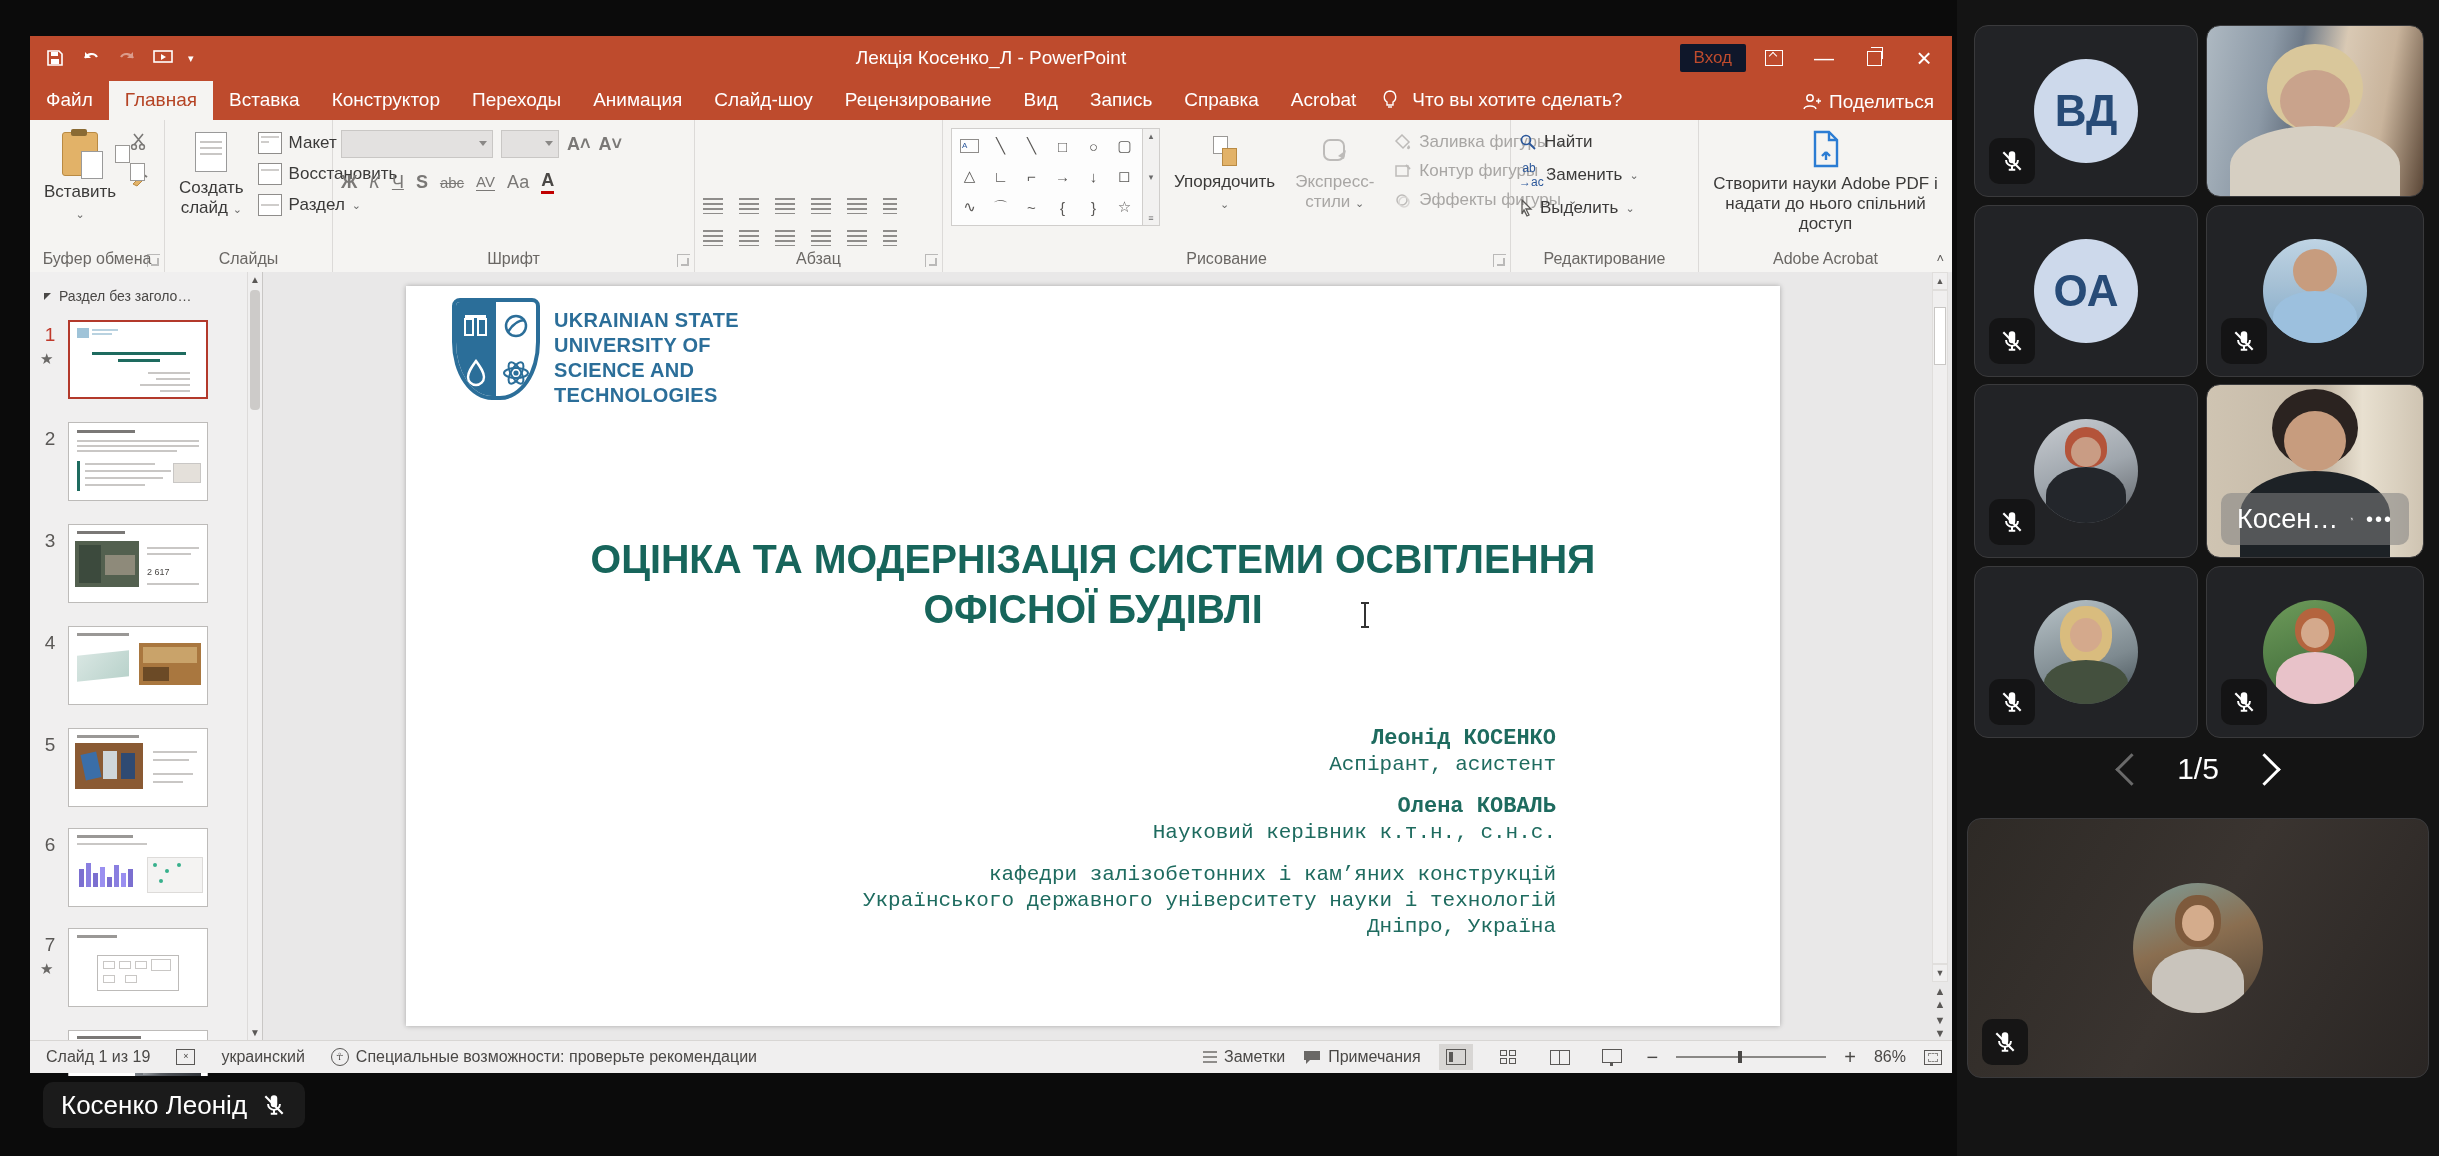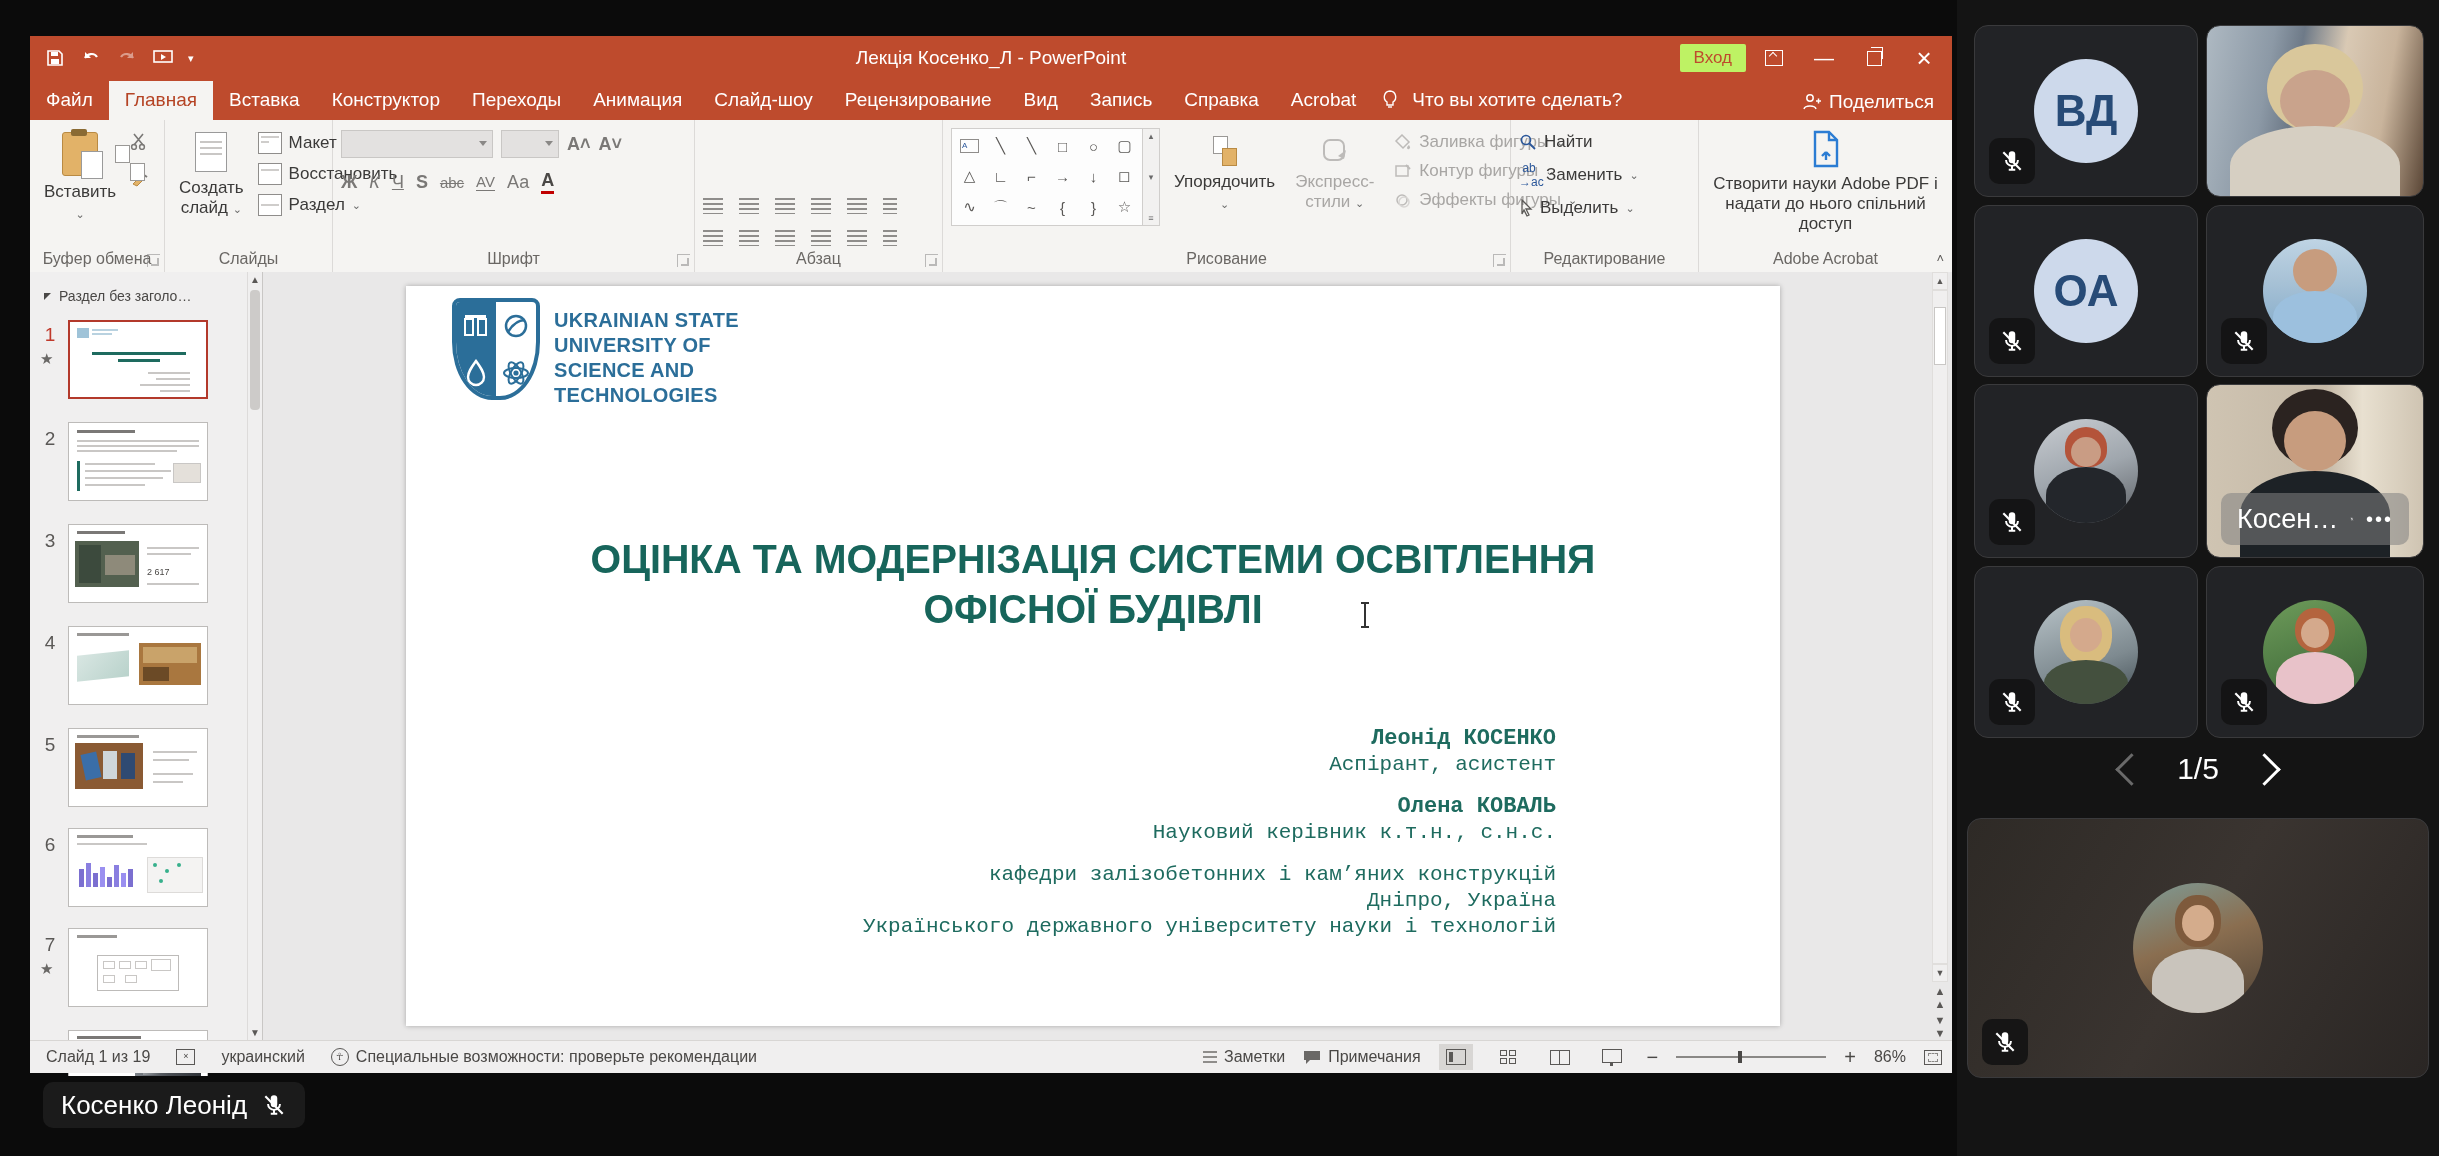--- a/index.html
+++ b/index.html
@@ -9,21 +9,21 @@
   
   #pp{position:absolute;left:30px;top:36px;width:1922px;height:1036px;background:#F5F4F2;}
 
   
   .titlebar{position:absolute;left:0;top:0;width:100%;height:44px;background:#BE4B2D;display:flex;align-items:center;color:#fff;}
   .qat{display:flex;align-items:center;gap:14px;padding-left:14px;}
   .qat .ic{width:22px;height:22px;display:flex;align-items:center;justify-content:center;}
   .qat svg{display:block;}
   .tb-title{position:absolute;left:0;right:0;text-align:center;font-size:19px;color:#fff;pointer-events:none;}
   .tb-right{position:absolute;right:0;top:0;height:44px;display:flex;align-items:center;gap:6px;padding-right:6px;}
-  .signin{background:#bef264;color:#BE4B2D;font-size:17px;padding:4px 14px;border-radius:2px;}
+  .signin{background:#0f172a;color:#BE4B2D;font-size:17px;padding:4px 14px;border-radius:2px;}
   .winbtn{width:44px;height:38px;display:flex;align-items:center;justify-content:center;color:#fff;font-size:20px;}
   .restore-box{width:13px;height:13px;border:1.5px solid #fff;position:relative;}
   .restore-box:before{content:"";position:absolute;left:3px;top:-5px;width:11px;height:11px;border:1.5px solid #fff;border-bottom:none;border-left:none;}
   .ribbonopt{width:16px;height:14px;border:1.5px solid #fff;position:relative;}
   .ribbonopt:before{content:"";position:absolute;left:4px;top:2px;width:5px;height:5px;border-left:1.5px solid #fff;border-top:1.5px solid #fff;transform:rotate(45deg);}
 
   
   .tabrow{position:absolute;left:0;top:44px;width:100%;height:40px;background:#BE4B2D;display:flex;align-items:flex-end;color:#fff;font-size:19px;}
   .tab{padding:8px 16px 9px 16px;white-space:nowrap;}
   .tab.active{background:#F5F4F2;color:#B54425;}
@@ -622,22 +622,22 @@
         </div>
         <span class="ibeam"></span>
         <div class="authors">
           <div class="nm">Леонід КОСЕНКО</div>
           <div>Аспірант, асистент</div>
           <div class="gap"></div>
           <div class="nm">Олена КОВАЛЬ</div>
           <div>Науковий керівник к.т.н., с.н.с.</div>
           <div class="gap"></div>
           <div>кафедри залізобетонних і кам’яних конструкцій</div>
+          <div>Українського державного університету науки і технологій</div>
           <div>Дніпро, Україна</div>
-          <div>Українського державного університету науки і технологій</div>
         </div>
       </div>
 
       <div class="vscroll">
         <span class="varrow">▲</span>
         <span class="vtrack">
             <span class="vthumb"></span>
           </span>
         <span class="varrow">▼</span>
         <span class="dblchev">▲<br>▲</span>

